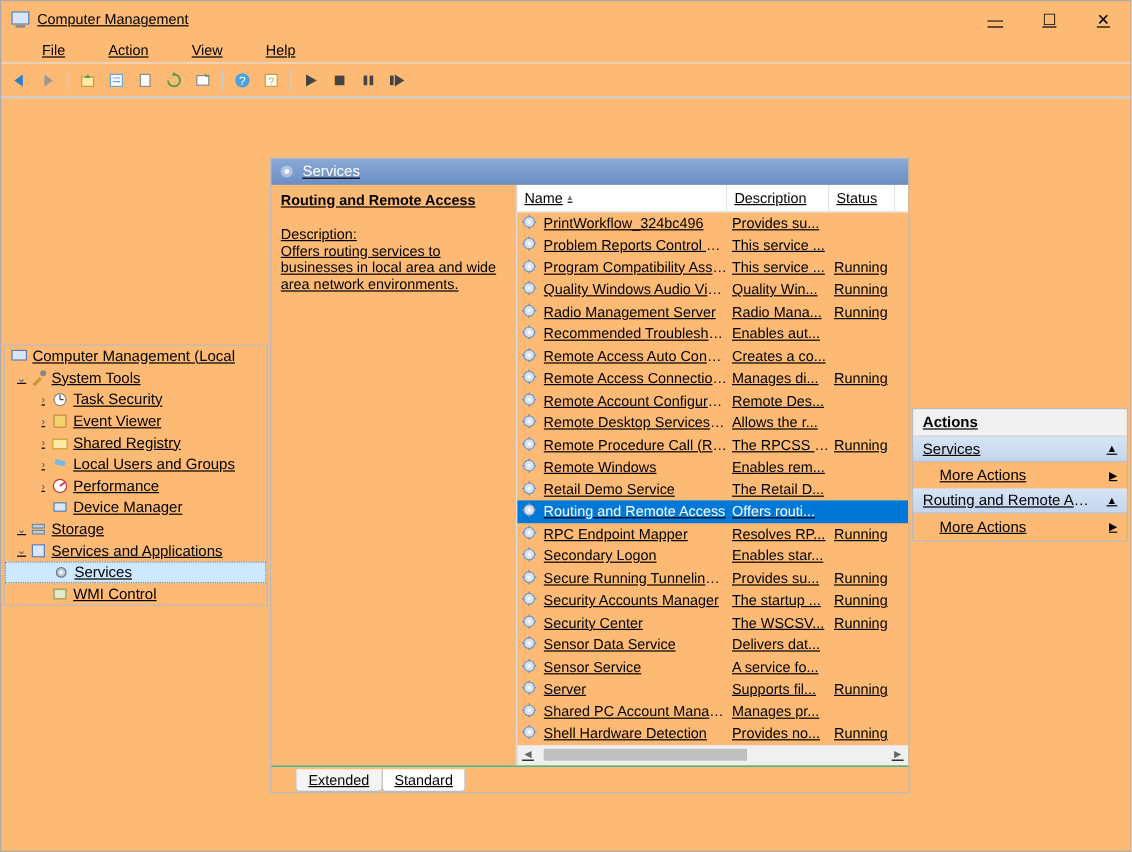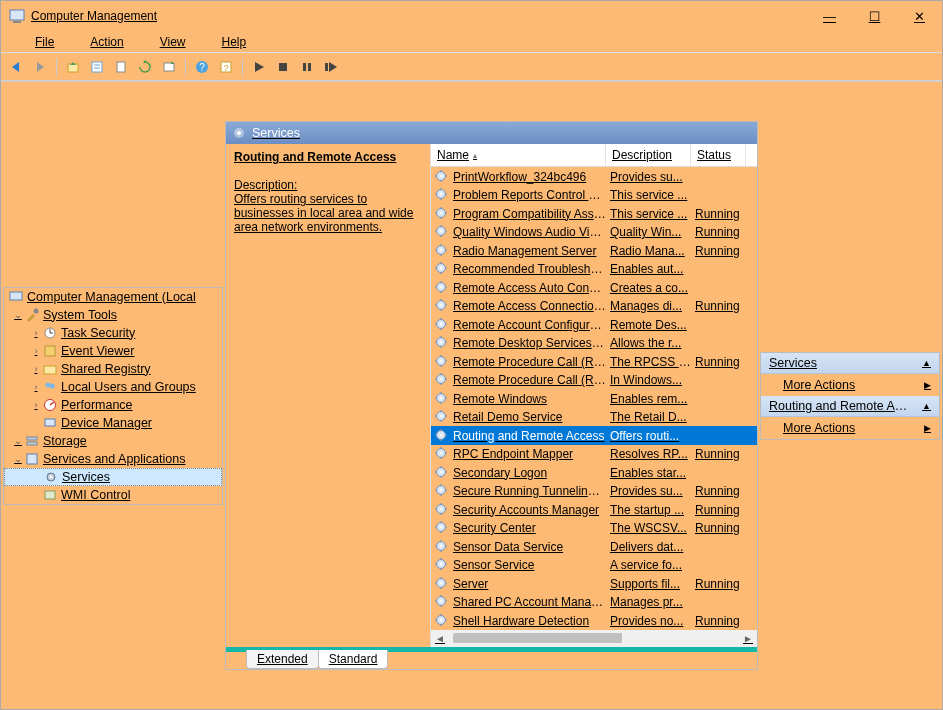--- a/index.html
+++ b/index.html
@@ -36,21 +36,21 @@
 .sort-asc::after { content: "▴"; font-size: 8px; margin-left: 4px; color: #777; }
 .list-body { flex: 1; overflow-y: scroll; overflow-x: hidden; font-size: 12px; }
 .svc-row { display: flex; align-items: center; height: 18.5px; cursor: pointer; }
 .svc-row.selected { background: #0078d7; color: #fff; }
 .svc-row .svc-ic { width: 16px; height: 16px; margin: 0 3px; flex-shrink: 0; }
 .svc-row .c-name { width: 157px; overflow: hidden; text-overflow: ellipsis; white-space: nowrap; padding-right: 4px; }
 .svc-row .c-desc { width: 85px; overflow: hidden; text-overflow: ellipsis; white-space: nowrap; padding-right: 4px; }
 .svc-row .c-status { width: 55px; }
 .hscroll { height: 17px; background: #f0f0f0; display: flex; align-items: center; font-size: 10px; padding: 0 4px; justify-content: space-between; color: #666; }
 .hscroll .thumb { flex: 1; margin: 0 8px; height: 10px; background: linear-gradient(to right,#c0c0c0 60%,#f0f0f0 60%); border-radius: 2px; }
-.tabs { height: 22px; display: flex; align-items: flex-end; padding-left: 20px; font-size: 12px; border-top: 5px solid #14b8a6; }
+.tabs { height: 22px; display: flex; align-items: flex-end; padding-left: 20px; font-size: 12px; border-top: 1px solid #14b8a6; }
 .tab { padding: 2px 10px; border: 1px solid #bbb; border-top: none; border-bottom-left-radius: 4px; border-bottom-right-radius: 4px; margin-right: -1px; background: #f4f4f4; cursor: pointer; }
 .tab.active { background: #fff; }
 .actions { width: 180px; border: 1px solid #bbb; margin: 2px; font-size: 12.5px; }
 .actions-hdr { background: #f0f0f0; padding: 4px 8px; font-weight: bold; border-bottom: 1px solid #ccc; }
 .actions-sec { background: linear-gradient(#d6e4f5, #c3d6ef); padding: 3px 8px; border-bottom: 1px solid #b0c4de; display: flex; justify-content: space-between; align-items: center; cursor: pointer; }
 .actions-item { padding: 4px 8px 4px 22px; cursor: pointer; display: flex; justify-content: space-between; align-items: center; }
 .caret { font-size: 9px; }
 svg { display: block; }
 </style>
 </head>
@@ -492,37 +492,20 @@
                     <circle cx="7" cy="7" r="4.5" fill="#d6e2ef" stroke="#7a95b8"></circle>
                     <circle cx="7" cy="7" r="1.5" fill="#fff"></circle>
                     <g stroke="#7a95b8" stroke-width="1.2">
                       <line x1="7" y1="1" x2="7" y2="3"></line>
                       <line x1="7" y1="11" x2="7" y2="13"></line>
                       <line x1="1" y1="7" x2="3" y2="7"></line>
                       <line x1="11" y1="7" x2="13" y2="7"></line>
                     </g>
                   </svg>
                 </span>
-                <span class="c-name">Remote Procedure Call (RP...</span>
-                <span class="c-desc">In Windows...</span>
-                <span class="c-status"></span>
-              </div>
-              <div class="svc-row">
-                <span class="svc-ic">
-                  <svg width="14" height="14">
-                    <circle cx="7" cy="7" r="4.5" fill="#d6e2ef" stroke="#7a95b8"></circle>
-                    <circle cx="7" cy="7" r="1.5" fill="#fff"></circle>
-                    <g stroke="#7a95b8" stroke-width="1.2">
-                      <line x1="7" y1="1" x2="7" y2="3"></line>
-                      <line x1="7" y1="11" x2="7" y2="13"></line>
-                      <line x1="1" y1="7" x2="3" y2="7"></line>
-                      <line x1="11" y1="7" x2="13" y2="7"></line>
-                    </g>
-                  </svg>
-                </span>
                 <span class="c-name">Remote Windows</span>
                 <span class="c-desc">Enables rem...</span>
                 <span class="c-status"></span>
               </div>
               <div class="svc-row">
                 <span class="svc-ic">
                   <svg width="14" height="14">
                     <circle cx="7" cy="7" r="4.5" fill="#d6e2ef" stroke="#7a95b8"></circle>
                     <circle cx="7" cy="7" r="1.5" fill="#fff"></circle>
                     <g stroke="#7a95b8" stroke-width="1.2">
@@ -732,20 +715,21 @@
           </div>
         </div>
       </div>
       <div class="tabs">
         <div class="tab">Extended</div>
         <div class="tab active">Standard</div>
       </div>
     </div>
 
     <div class="actions">
+      <div class="actions-hdr">Actions</div>
       <div class="actions-sec">
         <span>Services</span>
         <span class="caret">▲</span>
       </div>
       <div class="actions-item">
         <span>More Actions</span>
         <span class="caret">▶</span>
       </div>
       <div class="actions-sec">
         <span style="max-width:140px;overflow:hidden;text-overflow:ellipsis;white-space:nowrap">Routing and Remote Access</span>

